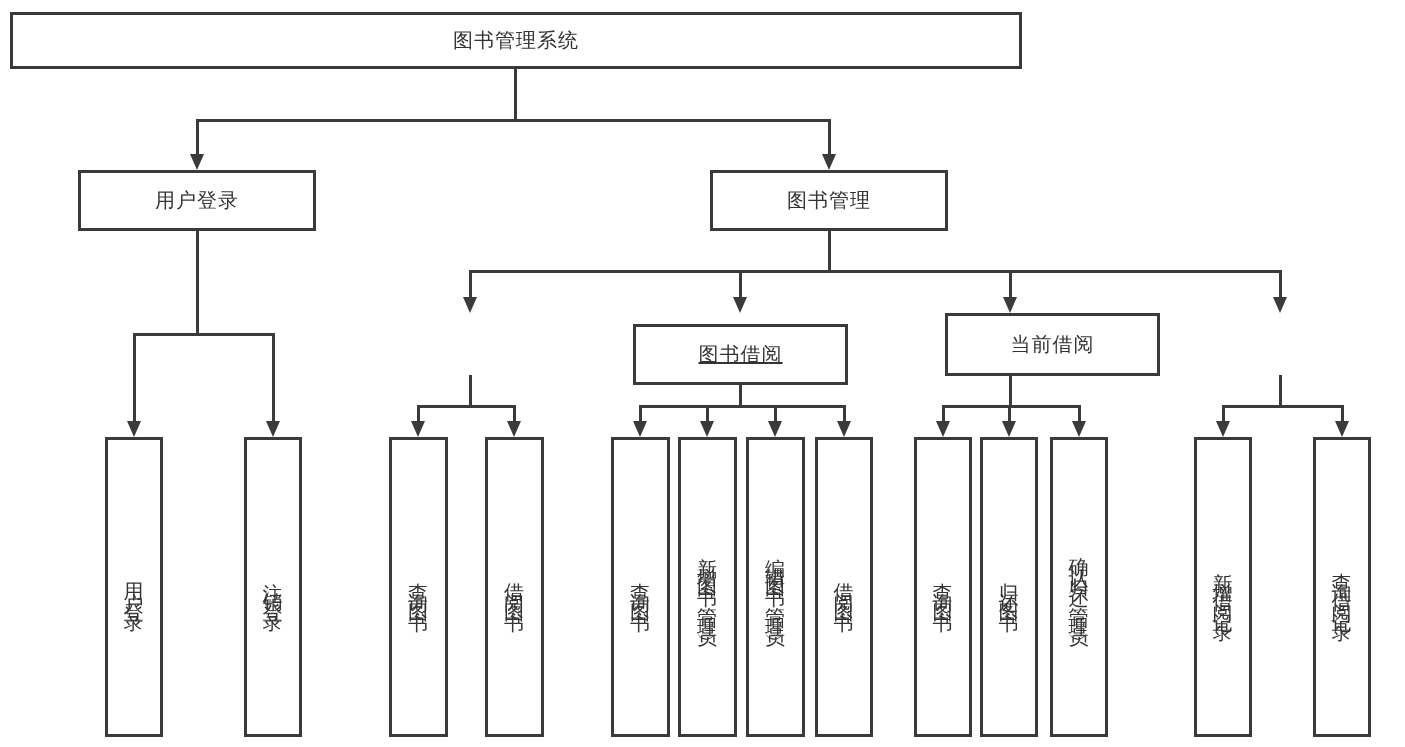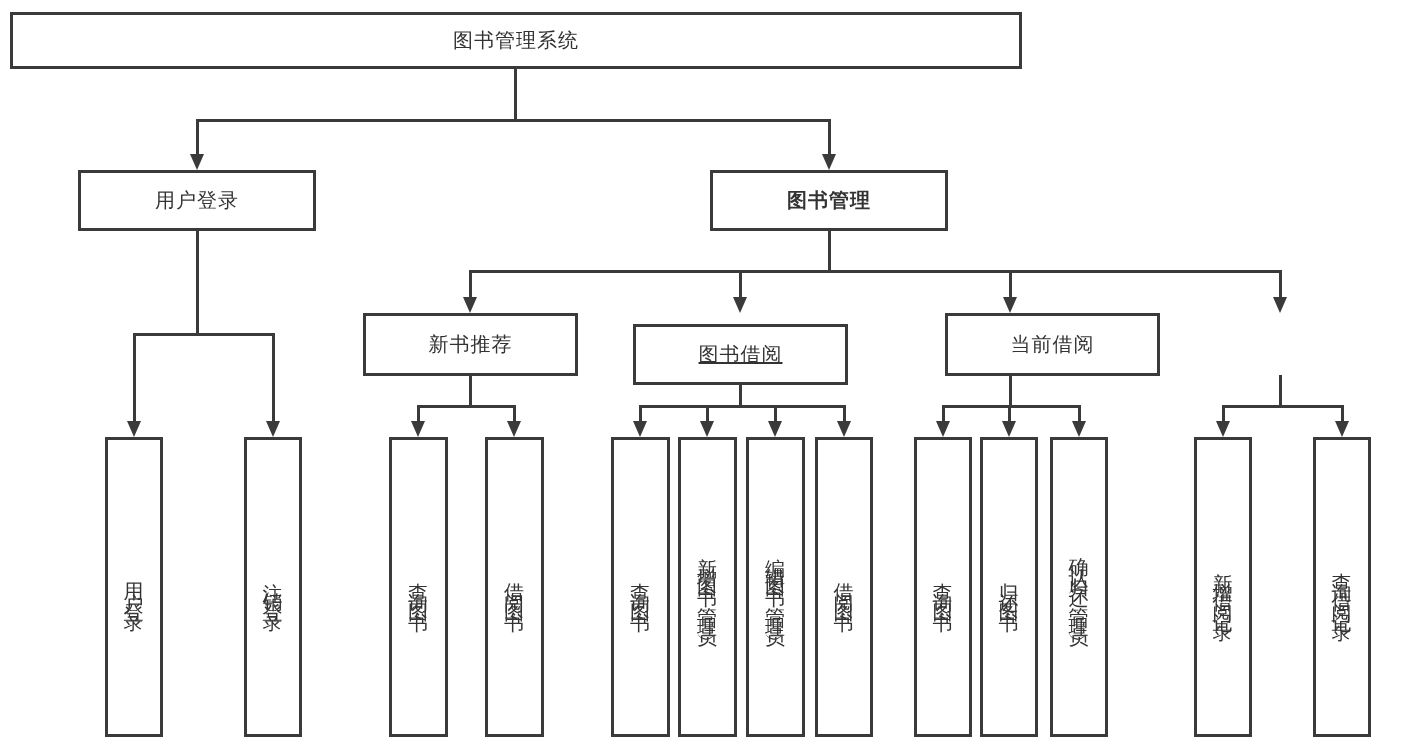--- a/index.html
+++ b/index.html
@@ -57,27 +57,24 @@
 
 <div id="canvas">
 
   <div class="box" style="left:10px; top:12px; width:1012px; height:57px;">
     <span>图书管理系统</span>
   </div>
 
   <div class="box" style="left:78px; top:170px; width:238px; height:61px;">
     <span>用户登录</span>
   </div>
-  <div class="box" style="left:710px; top:170px; width:238px; height:61px;font-weight:bold;">
+  <div class="box" style="left:710px; top:170px; width:238px; height:61px;">
     <span>图书管理</span>
   </div>
 
-  <div class="box" style="left:363px; top:313px; width:215px; height:63px;">
-    <span>新书推荐</span>
-  </div>
   <div class="box" style="left:633px; top:324px; width:215px; height:61px;text-decoration:underline;">
     <span>图书借阅</span>
   </div>
   <div class="box" style="left:903px; top:313px; width:215px; height:63px;margin-left:42px;">
     <span>当前借阅</span>
   </div>
 
   <div class="box" style="left:105px; top:437px; width:58px; height:300px;">
     <span class="vlabel">用户登录</span>
   </div>

